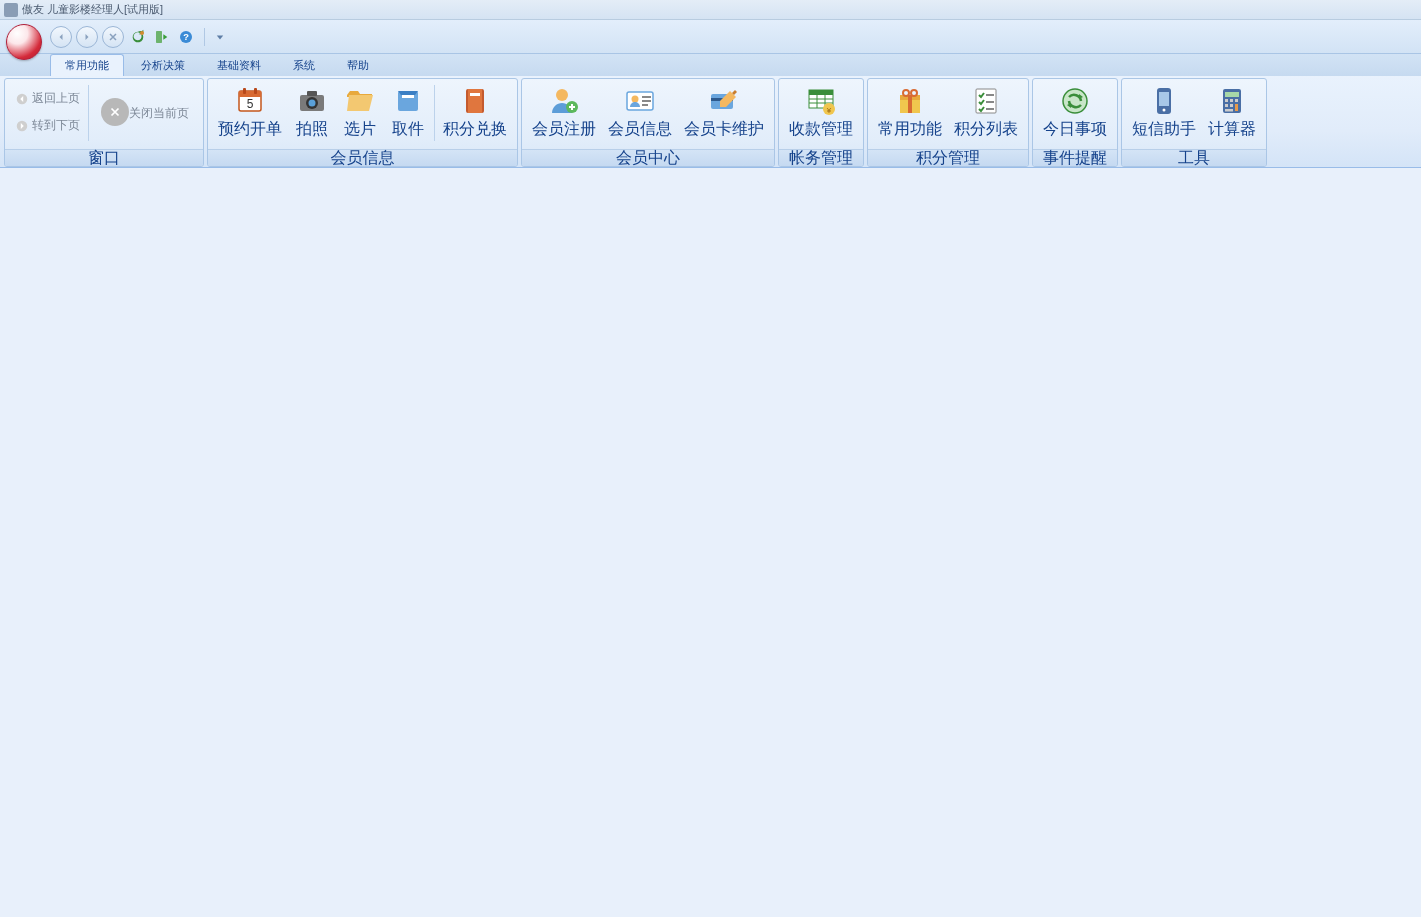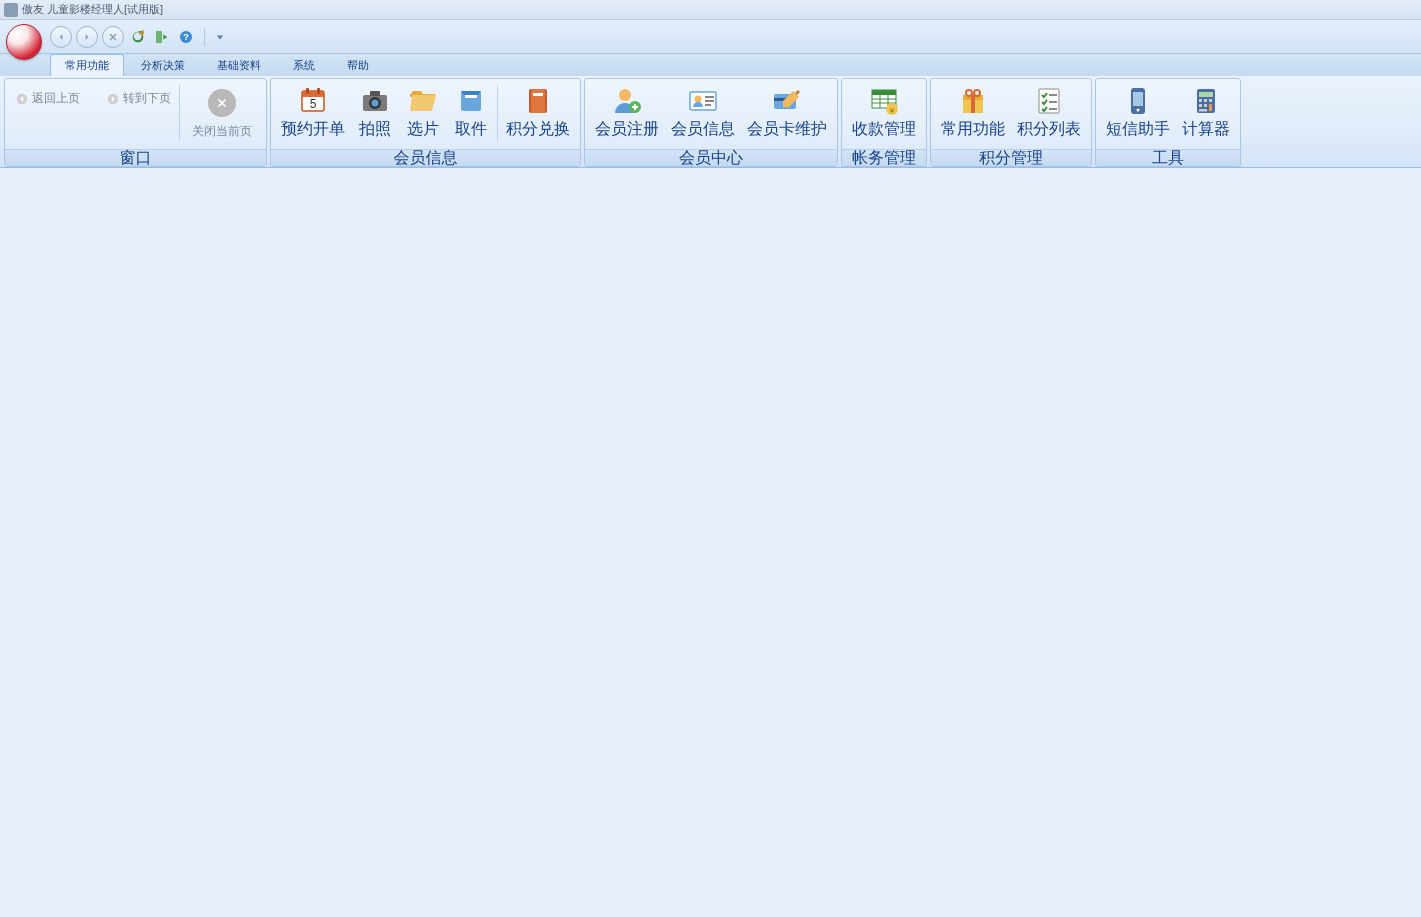--- a/index.html
+++ b/index.html
@@ -173,37 +173,37 @@
 .rbtn .rbtn-label {
   color: #15428b;
   font-size: 16px;
   text-align: center;
   white-space: nowrap;
 }
 
 
 .window-stack {
   display: flex;
-  flex-direction: row;
-  gap: 14px;
+  flex-direction: column;
+  gap: 4px;
   padding-top: 6px;
 }
 .small-btn {
   display: flex;
   align-items: center;
   gap: 3px;
   padding: 3px 6px;
   color: #7c8796;
   cursor: pointer;
   border-radius: 2px;
 }
 .small-btn svg { width: 14px; height: 14px; flex: 0 0 auto; }
 .close-page-btn {
   display: flex;
-  flex-direction: column;
+  flex-direction: row;
   align-items: center;
   padding: 4px 10px;
   height: 64px;
   cursor: pointer;
   color: #7c8796;
 }
 .close-page-btn .circ {
   width: 28px;
   height: 28px;
   border-radius: 50%;
@@ -464,20 +464,35 @@
               <rect x="16" y="16" width="8" height="2" fill="#888"></rect>
               <rect x="16" y="23" width="8" height="2" fill="#888"></rect>
             </svg>
           </div>
         <span class="rbtn-label">积分列表</span>
       </div>
     </div>
     <div class="ribbon-group-title">积分管理</div>
   </div>
 
+  <div class="ribbon-group">
+    <div class="ribbon-group-body">
+      <div class="rbtn">
+        <div class="icon-box">
+            <svg viewBox="0 0 32 32">
+              <circle cx="16" cy="16" r="12" fill="#c8e6c8" stroke="#3a8e3a" stroke-width="1.5"></circle>
+              <path fill="none" stroke="#3a8e3a" stroke-width="2.5" d="M10 12a7 7 0 0 1 12 4M22 20a7 7 0 0 1-12-4"></path>
+              <path fill="#3a8e3a" d="M20 9l4 3-4 2zM12 23l-4-3 4-2z"></path>
+            </svg>
+          </div>
+        <span class="rbtn-label">今日事项</span>
+      </div>
+    </div>
+    <div class="ribbon-group-title">事件提醒</div>
+  </div>
 
   <div class="ribbon-group">
     <div class="ribbon-group-body">
       <div class="rbtn">
         <div class="icon-box">
             <svg viewBox="0 0 32 32">
               <rect x="9" y="3" width="14" height="26" rx="3" fill="#4a6fa5"></rect>
               <rect x="11" y="7" width="10" height="14" fill="#a8c8e8"></rect>
               <circle cx="16" cy="25" r="1.5" fill="#fff"></circle>
             </svg>

